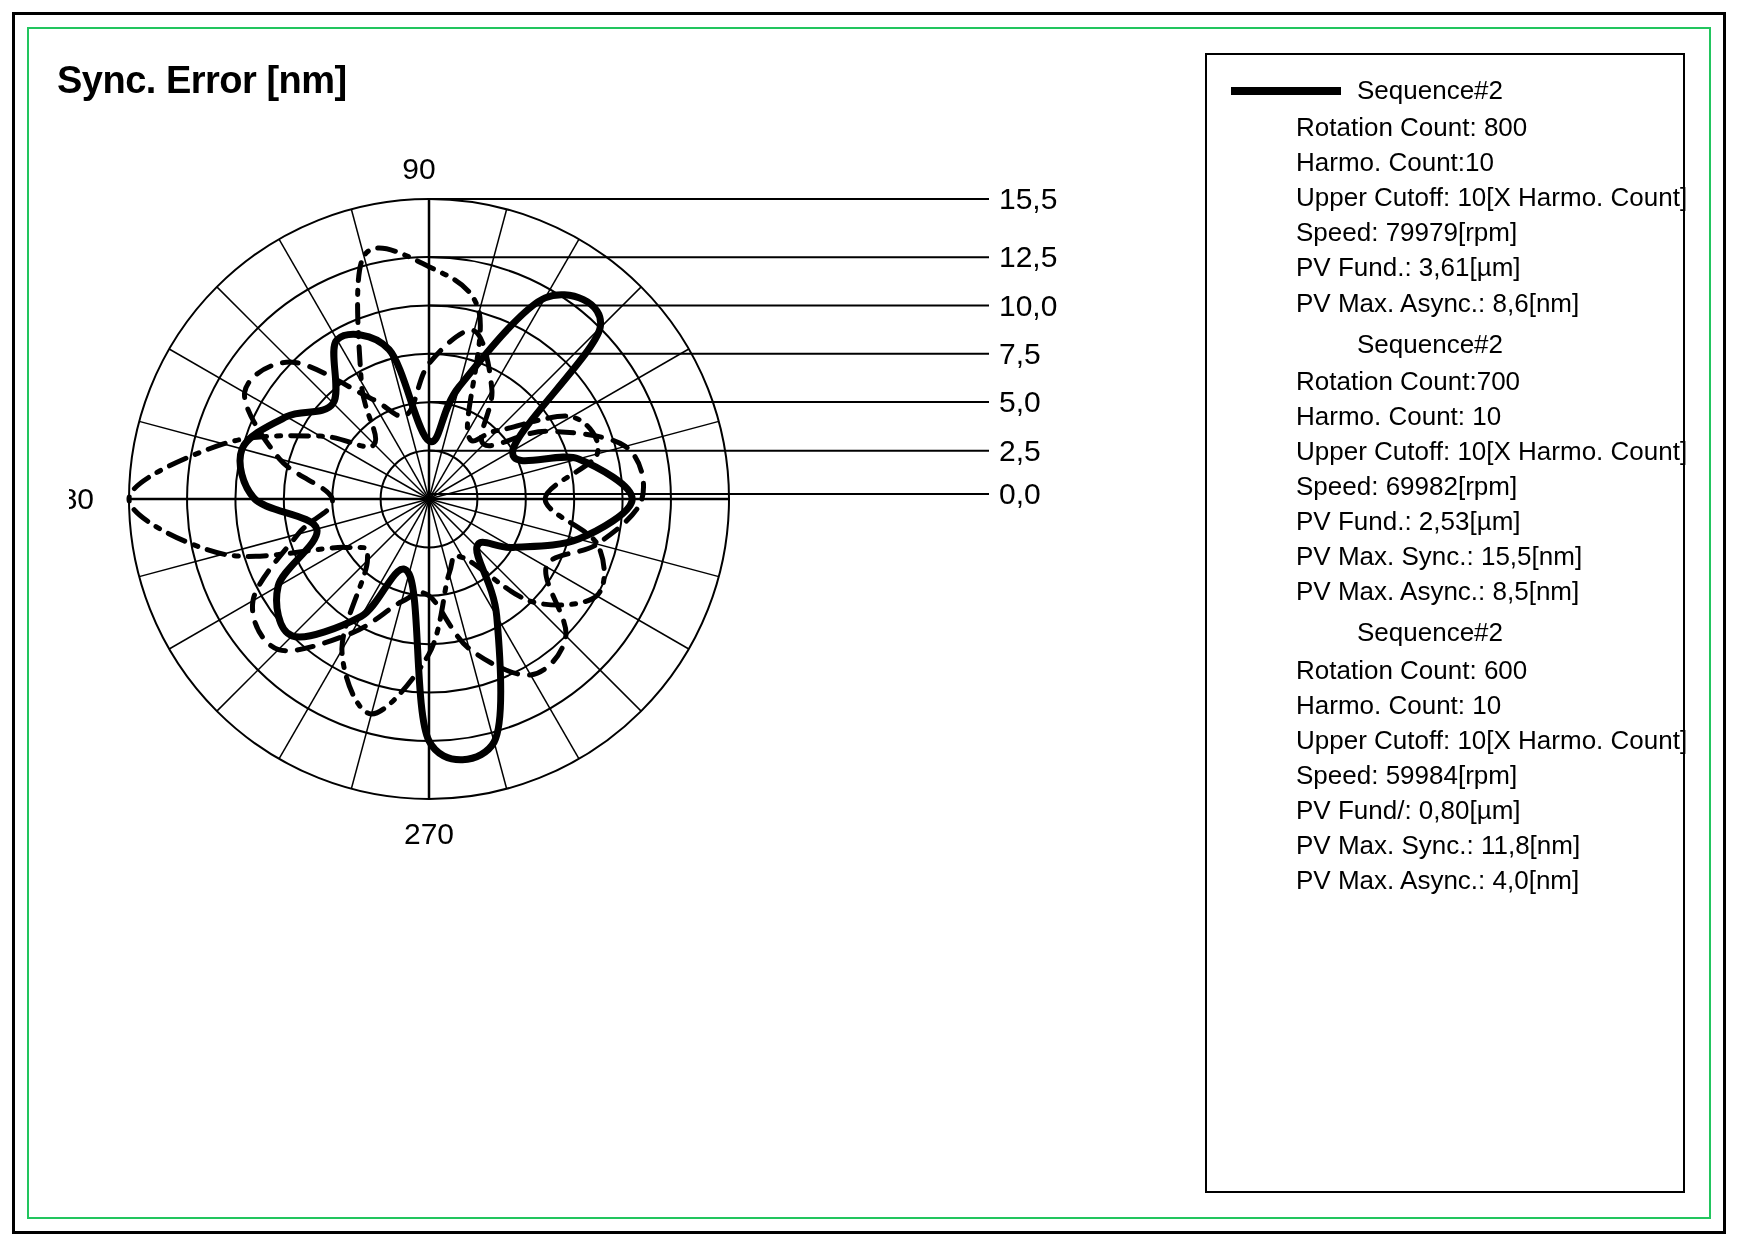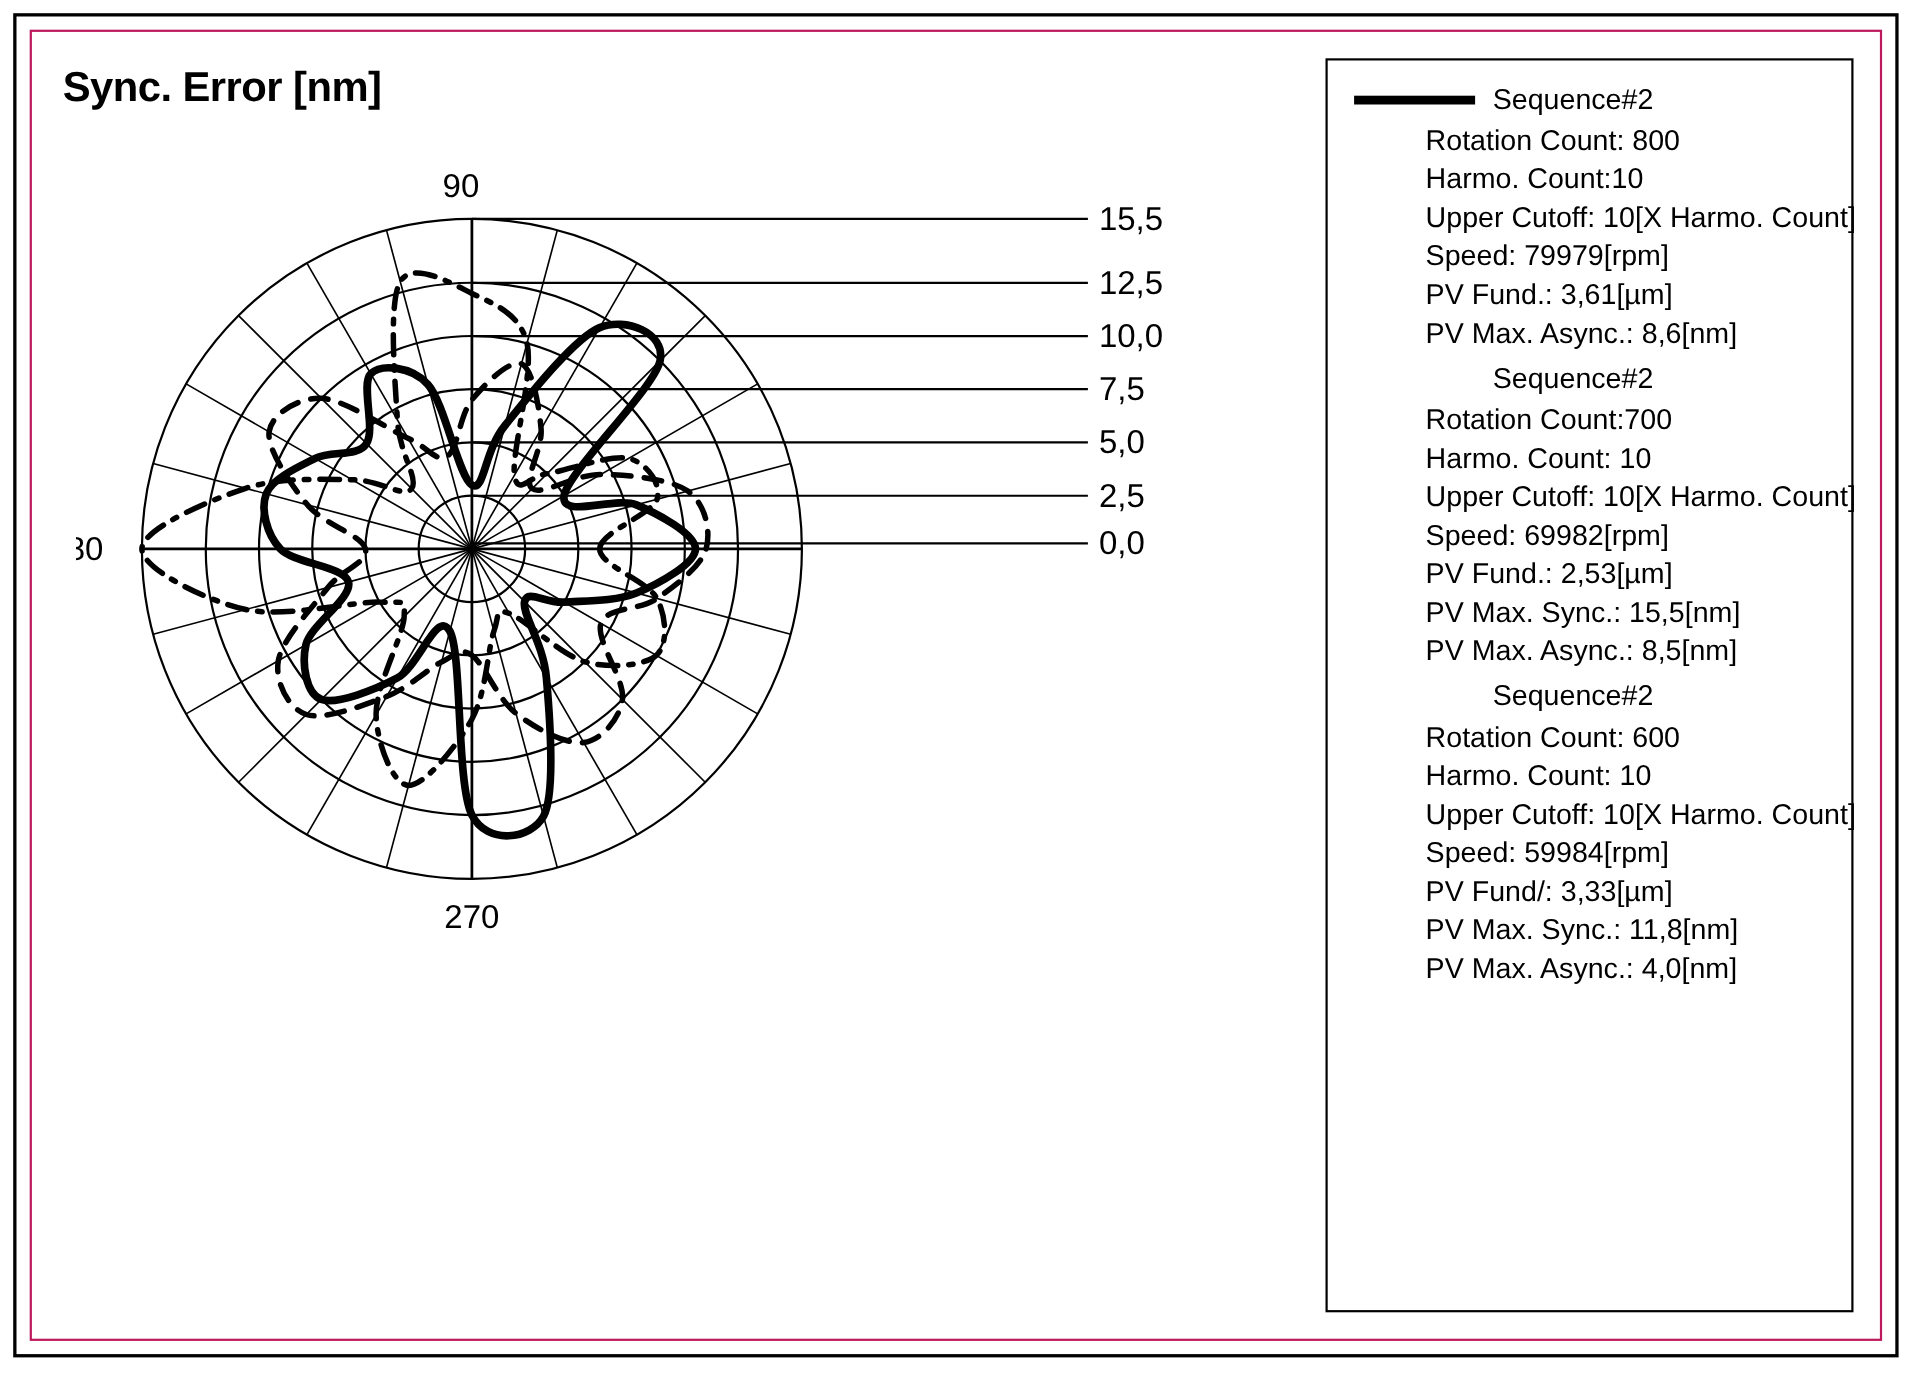--- a/index.html
+++ b/index.html
@@ -1,17 +1,17 @@
 <!DOCTYPE html>
 <html><head>
 <meta charset="utf-8">
 <style>
   html,body{margin:0;padding:0;font-family:"Segoe UI",Arial,sans-serif;background:#fff;}
   .outer-frame{border:3px solid #000;margin:12px;padding:12px;width:1714px;height:1222px;box-sizing:border-box;position:relative;}
-  .inner-frame{border:2px solid #be185d;width:100%;height:100%;box-sizing:border-box;position:relative;display:flex;}
+  .inner-frame{border:2px solid #22c55e;width:100%;height:100%;box-sizing:border-box;position:relative;display:flex;}
   .title{position:absolute;left:28px;top:30px;font-weight:700;font-size:38px;letter-spacing:-0.5px;}
   .plot-area{flex:1;position:relative;}
   .plot-svg{position:absolute;left:40px;top:70px;}
   .axis-label{font-size:30px;fill:#000;}
   .ring-label{font-size:30px;fill:#000;text-anchor:start;}
   .legend-box{border:2px solid #000;margin:24px 24px 24px 0;padding:18px 24px;width:480px;box-sizing:border-box;font-size:26px;line-height:1.35;}
   .legend-series{margin-bottom:6px;}
   .legend-head{display:flex;align-items:center;gap:16px;margin-bottom:2px;}
   .legend-swatch{width:110px;height:24px;flex:0 0 110px;}
   .legend-name{font-size:26px;}
@@ -120,19 +120,19 @@
         </div>
         <div class="legend-series">
           <div class="legend-head">
             <span class="legend-swatch"><span class="sw-dashed"></span></span>
             <span class="legend-name">Sequence#2</span>
           </div>
           <div class="legend-line">Rotation Count: 600</div>
           <div class="legend-line">Harmo. Count: 10</div>
           <div class="legend-line">Upper Cutoff: 10[X Harmo. Count]</div>
           <div class="legend-line">Speed: 59984[rpm]</div>
-          <div class="legend-line">PV Fund/: 3,33[µm]</div>
+          <div class="legend-line">PV Fund/: 0,80[µm]</div>
           <div class="legend-line">PV Max. Sync.: 11,8[nm]</div>
           <div class="legend-line">PV Max. Async.: 4,0[nm]</div>
         </div>
       </div>
   </div>
 </div>
 
 </body></html>

